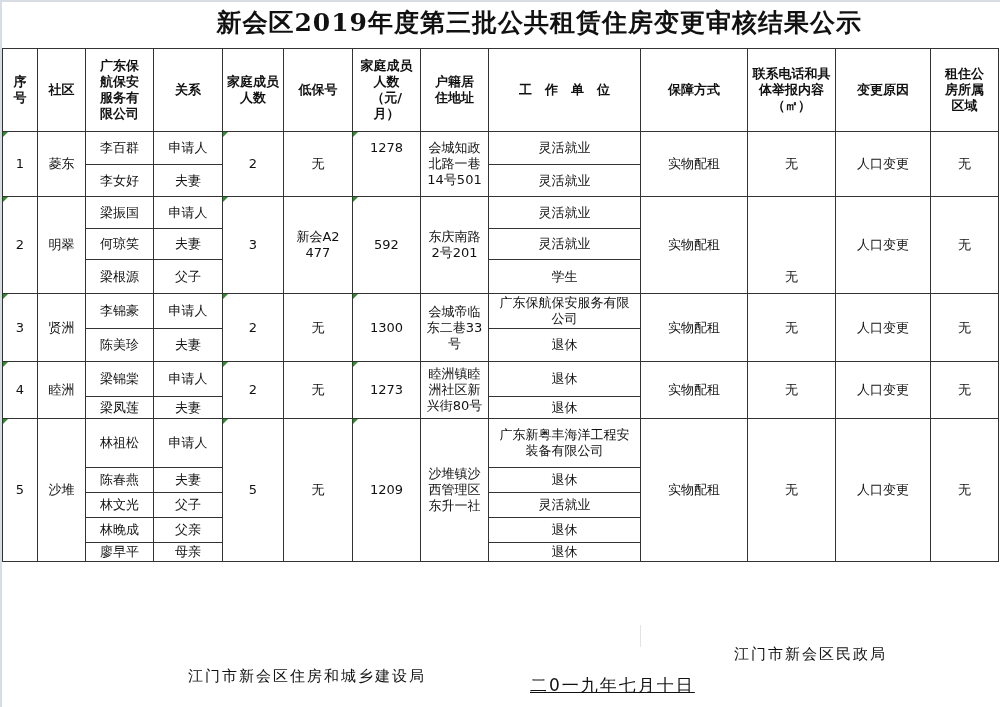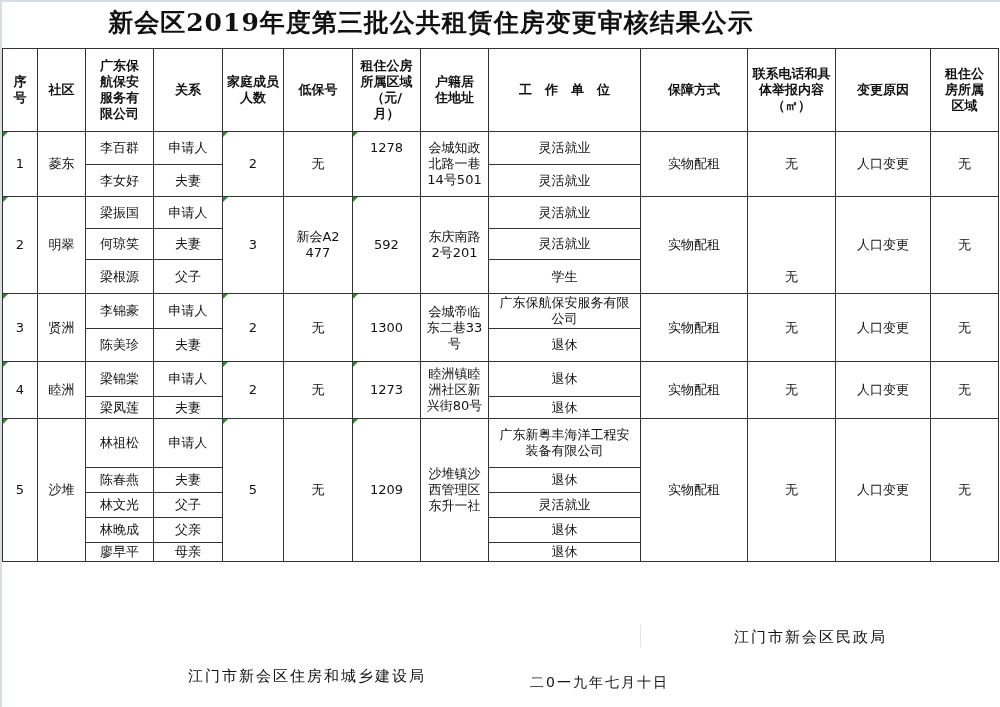--- a/index.html
+++ b/index.html
@@ -1,40 +1,40 @@
 <!DOCTYPE html>
 <html><head>
 <meta charset="utf-8">
 <style>
   html, body { margin:0; padding:0; background:#ffffff; }
   body { width:1000px; height:707px; position:relative; overflow:hidden;
          font-family:"DejaVu Serif", "Liberation Serif", serif; color:#111; }
   .frame { position:absolute; left:0; top:0; width:1000px; height:707px; background:#fff; }
   .leftbar { position:absolute; left:0; top:0; width:2px; height:707px; background:#d8dde4; }
   .topbar { position:absolute; left:0; top:0; width:1000px; height:2px; background:#d8dde4; }
-  .title { position:absolute; left:0; top:6px; width:862px; text-align:center;
+  .title { position:absolute; left:0; top:6px; width:862px; text-align:right;
            font-size:25px; font-weight:bold; letter-spacing:1px;
            font-family:"DejaVu Serif", "Liberation Serif", serif; }
   table.grid { position:absolute; left:2px; top:48px; border-collapse:collapse; table-layout:fixed; }
   table.grid td { border:1.5px solid #333; text-align:center; vertical-align:middle;
                   padding:0; font-size:13px; line-height:16px; overflow:hidden;
                   font-family:"DejaVu Sans", "Liberation Sans", sans-serif; position:relative; }
   table.grid tr.head td { font-weight:bold; font-size:13px; line-height:16px; }
   .wrap { display:block; margin:0 auto; word-break:break-all; }
   .tri { position:absolute; left:0; top:0; width:0; height:0;
          border-top:5px solid #2e8b2e; border-right:5px solid transparent; }
   .notice { position:absolute; left:4px; top:566px; width:990px; font-size:12.5px; line-height:18px;
             font-family:"DejaVu Sans", "Liberation Sans", sans-serif; letter-spacing:0.3px; }
   .notice .indent { display:inline-block; width:26px; }
   .sign { position:absolute; font-size:15px; letter-spacing:2px;
           font-family:"DejaVu Sans", "Liberation Sans", sans-serif; }
   .sign1 { left:188px; top:627px;margin-top:40px; }
-  .sign2 { left:734px; top:628px; }
-  .date { position:absolute; left:530px; top:674px; font-size:14px; letter-spacing:2px;
-          font-family:"DejaVu Sans", "Liberation Sans", sans-serif; }
+  .sign2 { left:734px; top:645px; }
+  .date { position:absolute; left:530px; top:674px; font-size:17px; letter-spacing:2px;
+          font-family:"DejaVu Sans", "Liberation Sans", sans-serif;text-decoration:underline; }
   .vsep { position:absolute; left:640px; top:625px; width:1px; height:22px; background:#e3e3e3; }
 </style>
 </head>
 <body>
 
 <div class="frame">
   <div class="leftbar"></div>
   <div class="topbar"></div>
 
   <div class="title">新会区2019年度第三批公共租赁住房变更审核结果公示</div>
@@ -70,21 +70,21 @@
       <td>
             <span class="wrap">关系</span>
           </td>
       <td>
             <span class="wrap" style="width:56px">家庭成员人数</span>
           </td>
       <td>
             <span class="wrap">低保号</span>
           </td>
       <td>
-            <span class="wrap" style="width:56px">租住公房所属区域（元/月）</span>
+            <span class="wrap" style="width:56px">家庭成员人数（元/月）</span>
           </td>
       <td>
             <span class="wrap" style="width:42px">户籍居住地址</span>
           </td>
       <td>
             <span class="wrap">工　作　单　位</span>
           </td>
       <td>
             <span class="wrap">保障方式</span>
           </td>

